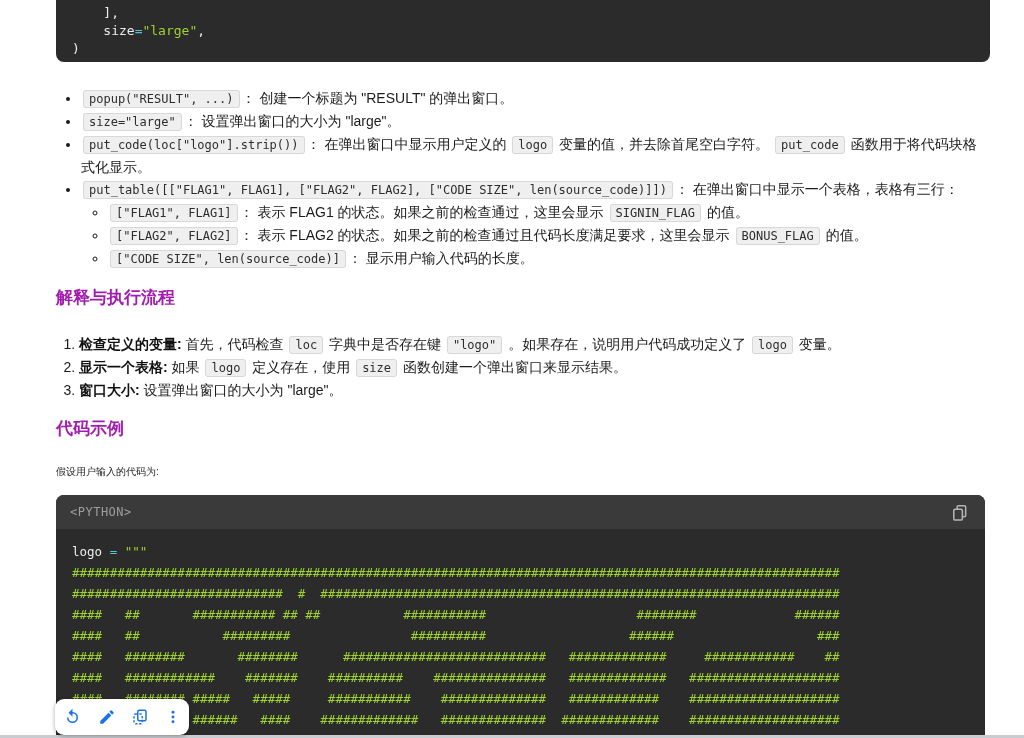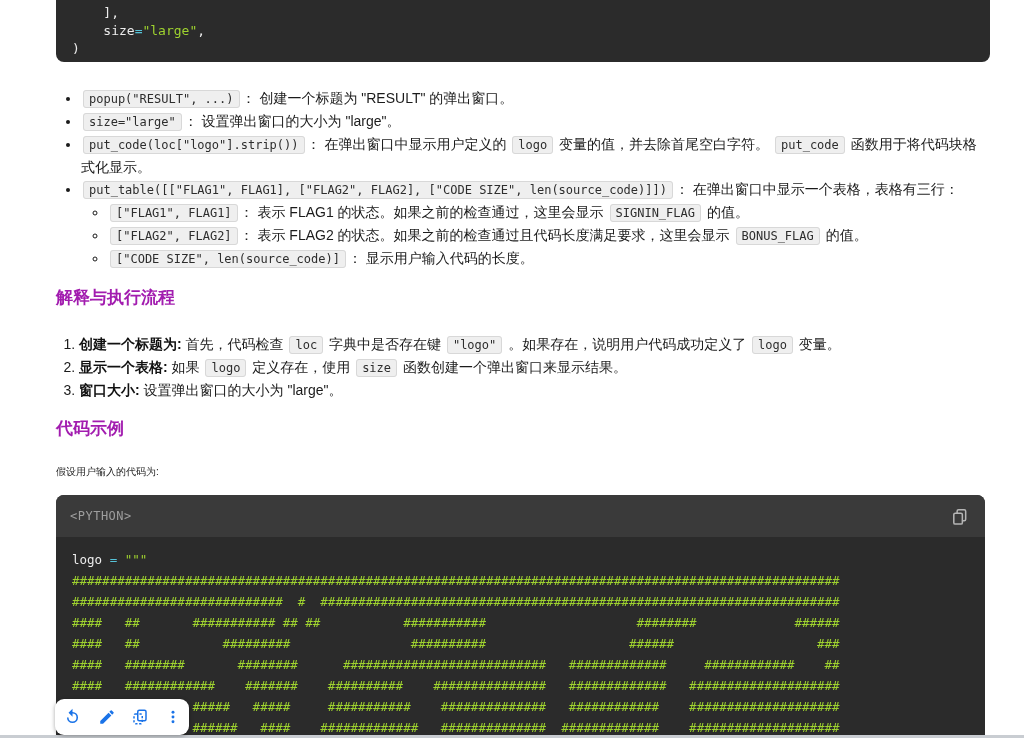--- a/index.html
+++ b/index.html
@@ -21,21 +21,21 @@
   }
   .tk-p{color:#ececec;}
   .tk-o{color:#56c3d8;}
   .tk-s{color:#9fd32f;}
 
   .code-bottom{
     margin-top:13px;width:929px;background:#2b2b2b;
     border-radius:8px 8px 0 0;overflow:hidden;min-height:260px;
   }
   .code-bottom .hdr{
-    height:42px;background:#3a3a3a;display:flex;align-items:center;
+    height:34px;background:#3a3a3a;display:flex;align-items:center;
     justify-content:space-between;padding:0 14px;
   }
   .lang-label{
     font-family:"DejaVu Sans Mono","Liberation Mono",monospace;
     font-size:12px;color:#9e9e9e;letter-spacing:0.5px;
   }
   .hdr-copy{background:none;border:none;padding:2px;cursor:pointer;line-height:0;}
   .code-bottom pre{
     padding:12px 16px 4px;font-size:12.5px;line-height:21px;
   }
@@ -90,21 +90,21 @@
       <li><span class="chip">put_table([["FLAG1", FLAG1], ["FLAG2", FLAG2], ["CODE SIZE", len(source_code)]])</span>： 在弹出窗口中显示一个表格，表格有三行：<ul class="sub">
           <li><span class="chip">["FLAG1", FLAG1]</span>： 表示 FLAG1 的状态。如果之前的检查通过，这里会显示 <span class="chip">SIGNIN_FLAG</span> 的值。</li>
           <li><span class="chip">["FLAG2", FLAG2]</span>： 表示 FLAG2 的状态。如果之前的检查通过且代码长度满足要求，这里会显示 <span class="chip">BONUS_FLAG</span> 的值。</li>
           <li><span class="chip">["CODE SIZE", len(source_code)]</span>： 显示用户输入代码的长度。</li>
         </ul></li>
     </ul>
 
   <h2 class="sec">解释与执行流程</h2>
 
   <ol class="steps" id="steps">
-      <li><strong>创建一个标题为:</strong> 首先，代码检查 <span class="chip">loc</span> 字典中是否存在键 <span class="chip">"logo"</span> 。如果存在，说明用户代码成功定义了 <span class="chip">logo</span> 变量。</li>
+      <li><strong>检查定义的变量:</strong> 首先，代码检查 <span class="chip">loc</span> 字典中是否存在键 <span class="chip">"logo"</span> 。如果存在，说明用户代码成功定义了 <span class="chip">logo</span> 变量。</li>
       <li><strong>显示一个表格:</strong> 如果 <span class="chip">logo</span> 定义存在，使用 <span class="chip">size</span> 函数创建一个弹出窗口来显示结果。</li>
       <li><strong>窗口大小:</strong> 设置弹出窗口的大小为 "large"。</li>
     </ol>
 
   <h2 class="sec">代码示例</h2>
 
   <p class="intro">假设用户输入的代码为:</p>
 
   <div class="code-bottom">
     <div class="hdr">

